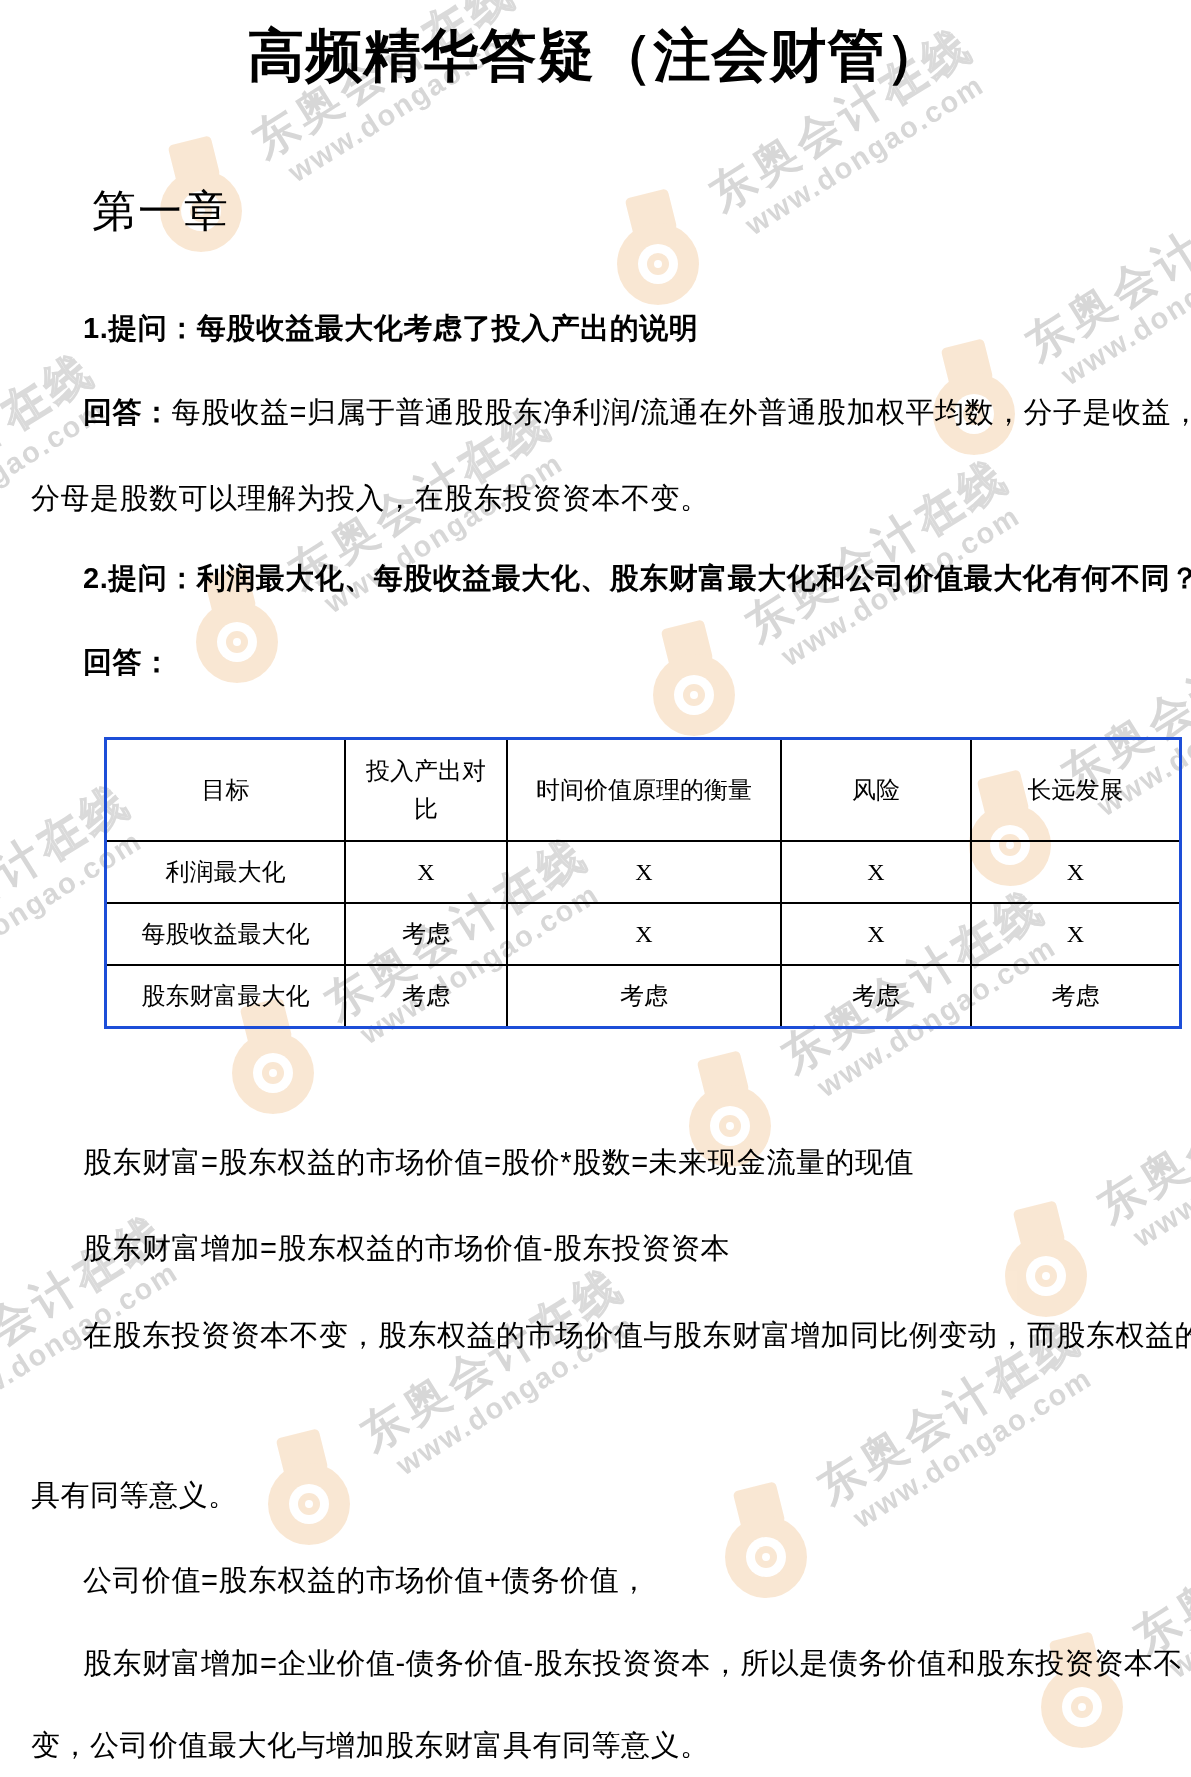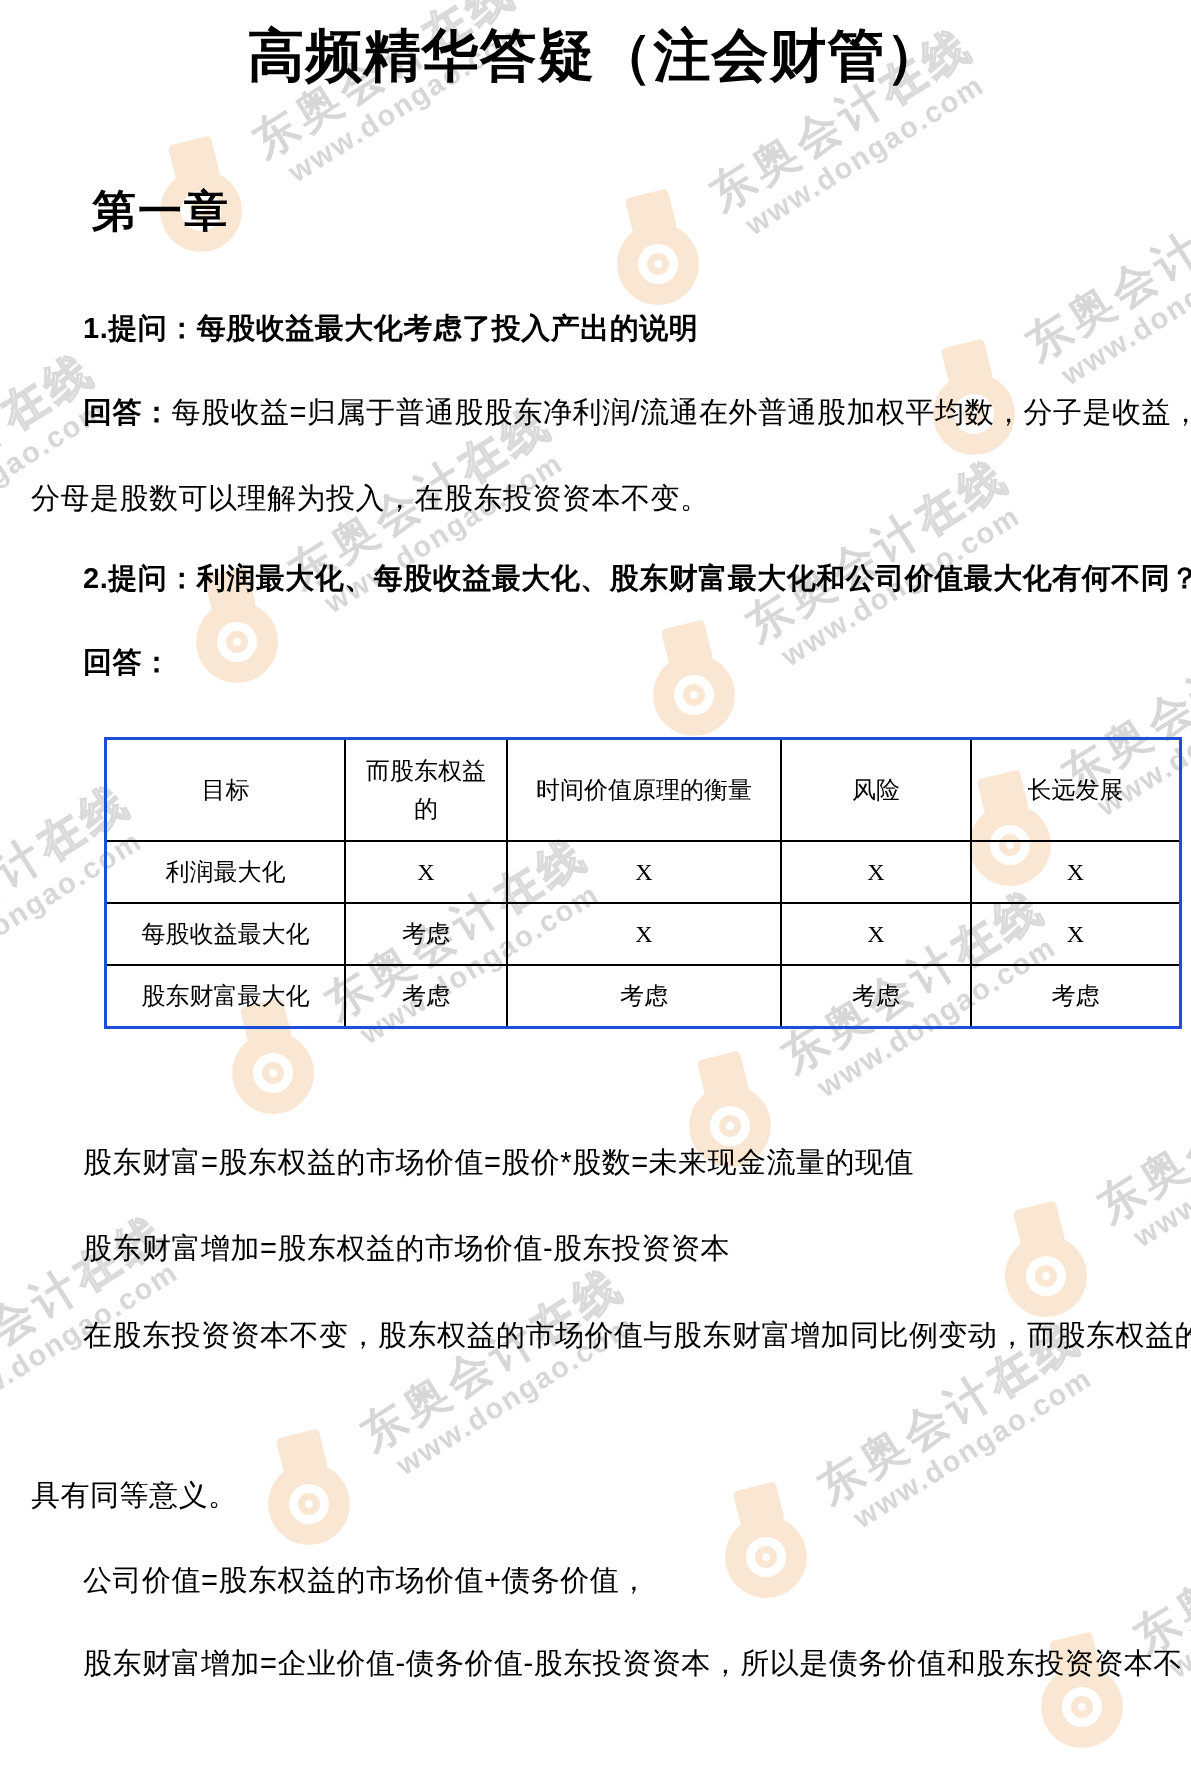--- a/index.html
+++ b/index.html
@@ -40,21 +40,21 @@
   
   .content { position: absolute; inset: 0; z-index: 1; }
 
   .doc-title {
     position: absolute; top: 16px; left: 0; width: 1191px;
     text-align: center; font-size: 57px; font-weight: 700; line-height: 78px;
     letter-spacing: 1px;
   }
   .chapter {
     position: absolute; top: 182px; left: 92px;
-    font-size: 44px; font-weight: 700; letter-spacing: 2px;
+    font-size: 44px; font-weight: 400; letter-spacing: 2px;
   }
 
   .line {
     position: absolute; left: 31px; width: 1140px;
     font-size: 29px; line-height: 38px; white-space: nowrap;
     letter-spacing: 0.5px;
   }
   .indent { padding-left: 52px; }
   .bold { font-weight: 700; }
 
@@ -305,21 +305,21 @@
     <div class="line" style="top:479px">分母是股数可以理解为投入，在股东投资资本不变。</div>
 
     <div class="line indent bold" style="top:559px">2.提问：利润最大化、每股收益最大化、股东财富最大化和公司价值最大化有何不同？</div>
 
     <div class="line indent bold" style="top:643px">回答：</div>
 
     <table class="cmp">
       <tbody>
           <tr>
         <th class="c0">目标</th>
-        <th class="c1">而股东权益的</th>
+        <th class="c1">投入产出对比</th>
         <th class="c2">时间价值原理的衡量</th>
         <th class="c3">风险</th>
         <th class="c4">长远发展</th>
       </tr>
       <tr>
         <td>利润最大化</td>
         <td class="xv">X</td>
         <td class="xv">X</td>
         <td class="xv">X</td>
         <td class="xv">X</td>
@@ -340,15 +340,16 @@
       </tr>
     </tbody>
       </table>
 
     <div class="line indent" style="top:1143px">股东财富=股东权益的市场价值=股价*股数=未来现金流量的现值</div>
     <div class="line indent" style="top:1229px">股东财富增加=股东权益的市场价值-股东投资资本</div>
     <div class="line indent" style="top:1316px">在股东投资资本不变，股东权益的市场价值与股东财富增加同比例变动，而股东权益的</div>
     <div class="line" style="top:1476px">具有同等意义。</div>
     <div class="line indent" style="top:1561px">公司价值=股东权益的市场价值+债务价值，</div>
     <div class="line indent" style="top:1644px">股东财富增加=企业价值-债务价值-股东投资资本，所以是债务价值和股东投资资本不</div>
+    <div class="line" style="top:1726px">变，公司价值最大化与增加股东财富具有同等意义。</div>
 
   </div>
 </div>
 
 </body></html>

